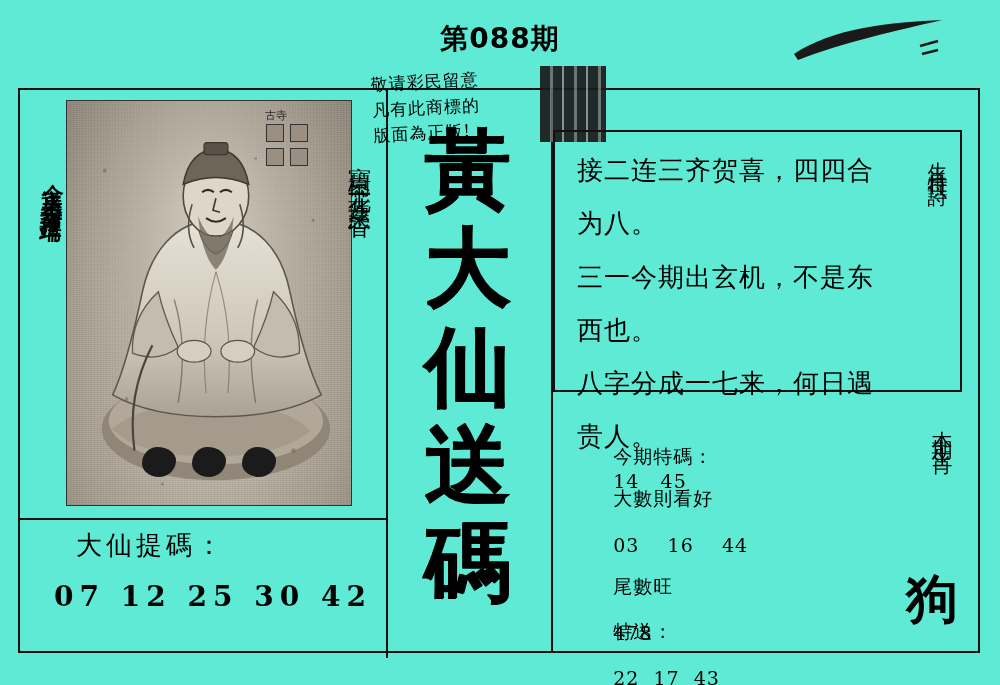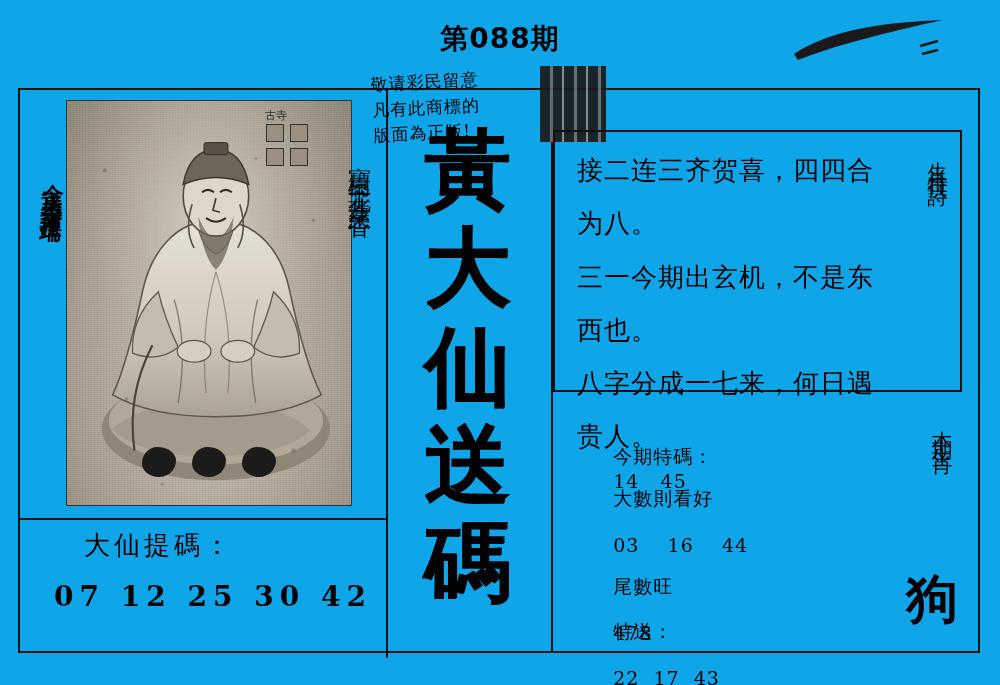--- a/index.html
+++ b/index.html
@@ -12,21 +12,21 @@
     height: 685px;
     position: relative;
     font-family: "DejaVu Sans", "Liberation Sans", sans-serif;
     color: #000;
     overflow: hidden;
   }
 
   .page {
     position: absolute;
     inset: 0;
-    background: #0ea5e9;
+    background: #5eead4;
   }
 
   
   .issue-no {
     position: absolute;
     left: 0;
     top: 20px;
     width: 1000px;
     text-align: center;
     font-size: 28px;
@@ -159,21 +159,20 @@
     width: 368px;
     border-top: 2px solid #111;
   }
   .daxian-label {
     position: absolute;
     left: 58px;
     top: 440px;
     font-size: 26px;
     letter-spacing: 4px;
     font-family: Liberation Mono, monospace;
-    margin-left: 8px;
   }
   .daxian-nums {
     position: absolute;
     left: 30px;
     top: 492px;
     width: 330px;
     text-align: center;
     font-size: 28px;
     font-weight: bold;
     letter-spacing: 6px;

